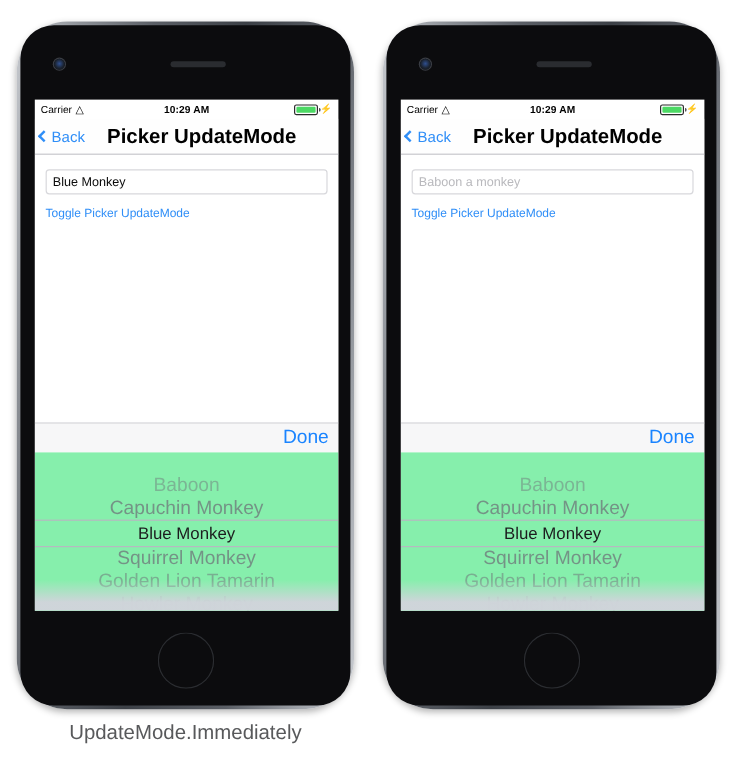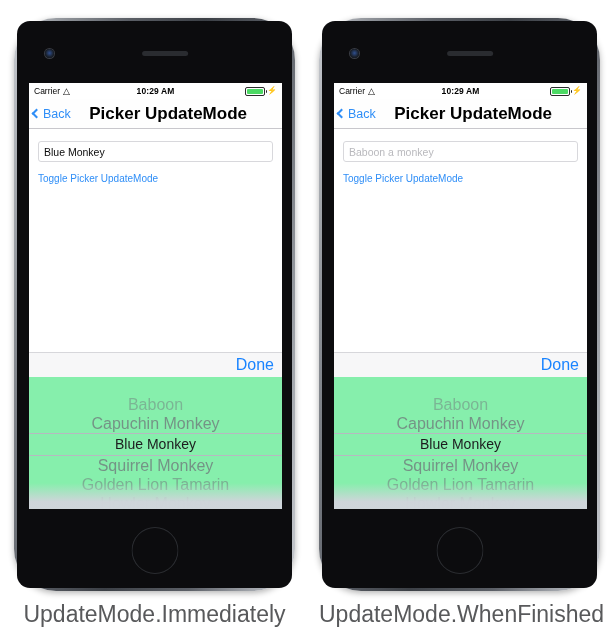--- a/index.html
+++ b/index.html
@@ -30,21 +30,21 @@
     padding: 3px;
     box-shadow: 0 2px 6px rgba(0,0,0,.30);
   }
   .phone.left  { left: 14px; }
   .phone.right { left: 319px; }
 
   .phone-inner {
     position: relative;
     width: 100%;
     height: 100%;
-    border-radius: 13px;
+    border-radius: 28px;
     background: #0c0c0e;
     overflow: hidden;
     padding-left: 36px;
   }
 
   
   .speaker {
     position: absolute;
     top: 30px; left: 50%;
     transform: translateX(-28%);
@@ -238,21 +238,21 @@
     background: linear-gradient(to bottom, rgba(209,212,219,0) 0%, rgba(209,212,219,.97) 72%);
     pointer-events: none;
   }
 
   
   .caption {
     position: absolute;
     top: 601px;
     width: 281px;
     text-align: center;
-    font-size: 23px;
+    font-size: 17px;
     color: #58595b;
     font-family: "Liberation Sans", sans-serif;
   }
   .caption.left  { left: 14px; }
   .caption.right { left: 319px; }
 </style>
 </head>
 <body>
 
 <div class="stage">
@@ -365,15 +365,14 @@
           <div class="picker-fade-bottom"></div>
         </div>
 
       </div>
 
       <div class="home-btn"></div>
     </div>
   </div>
 
   <div class="caption left">UpdateMode.Immediately</div>
-  <div class="caption right">UpdateMode.WhenFinished</div>
 
 </div>
 
 </body></html>

